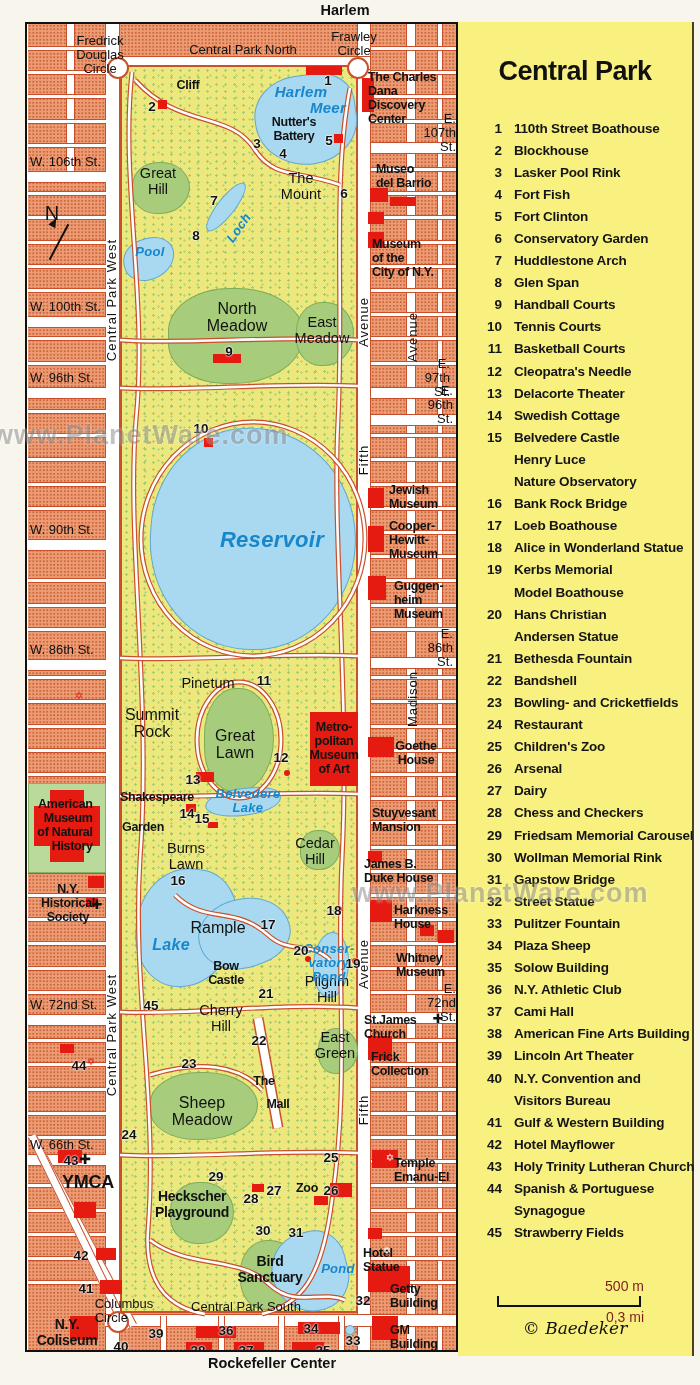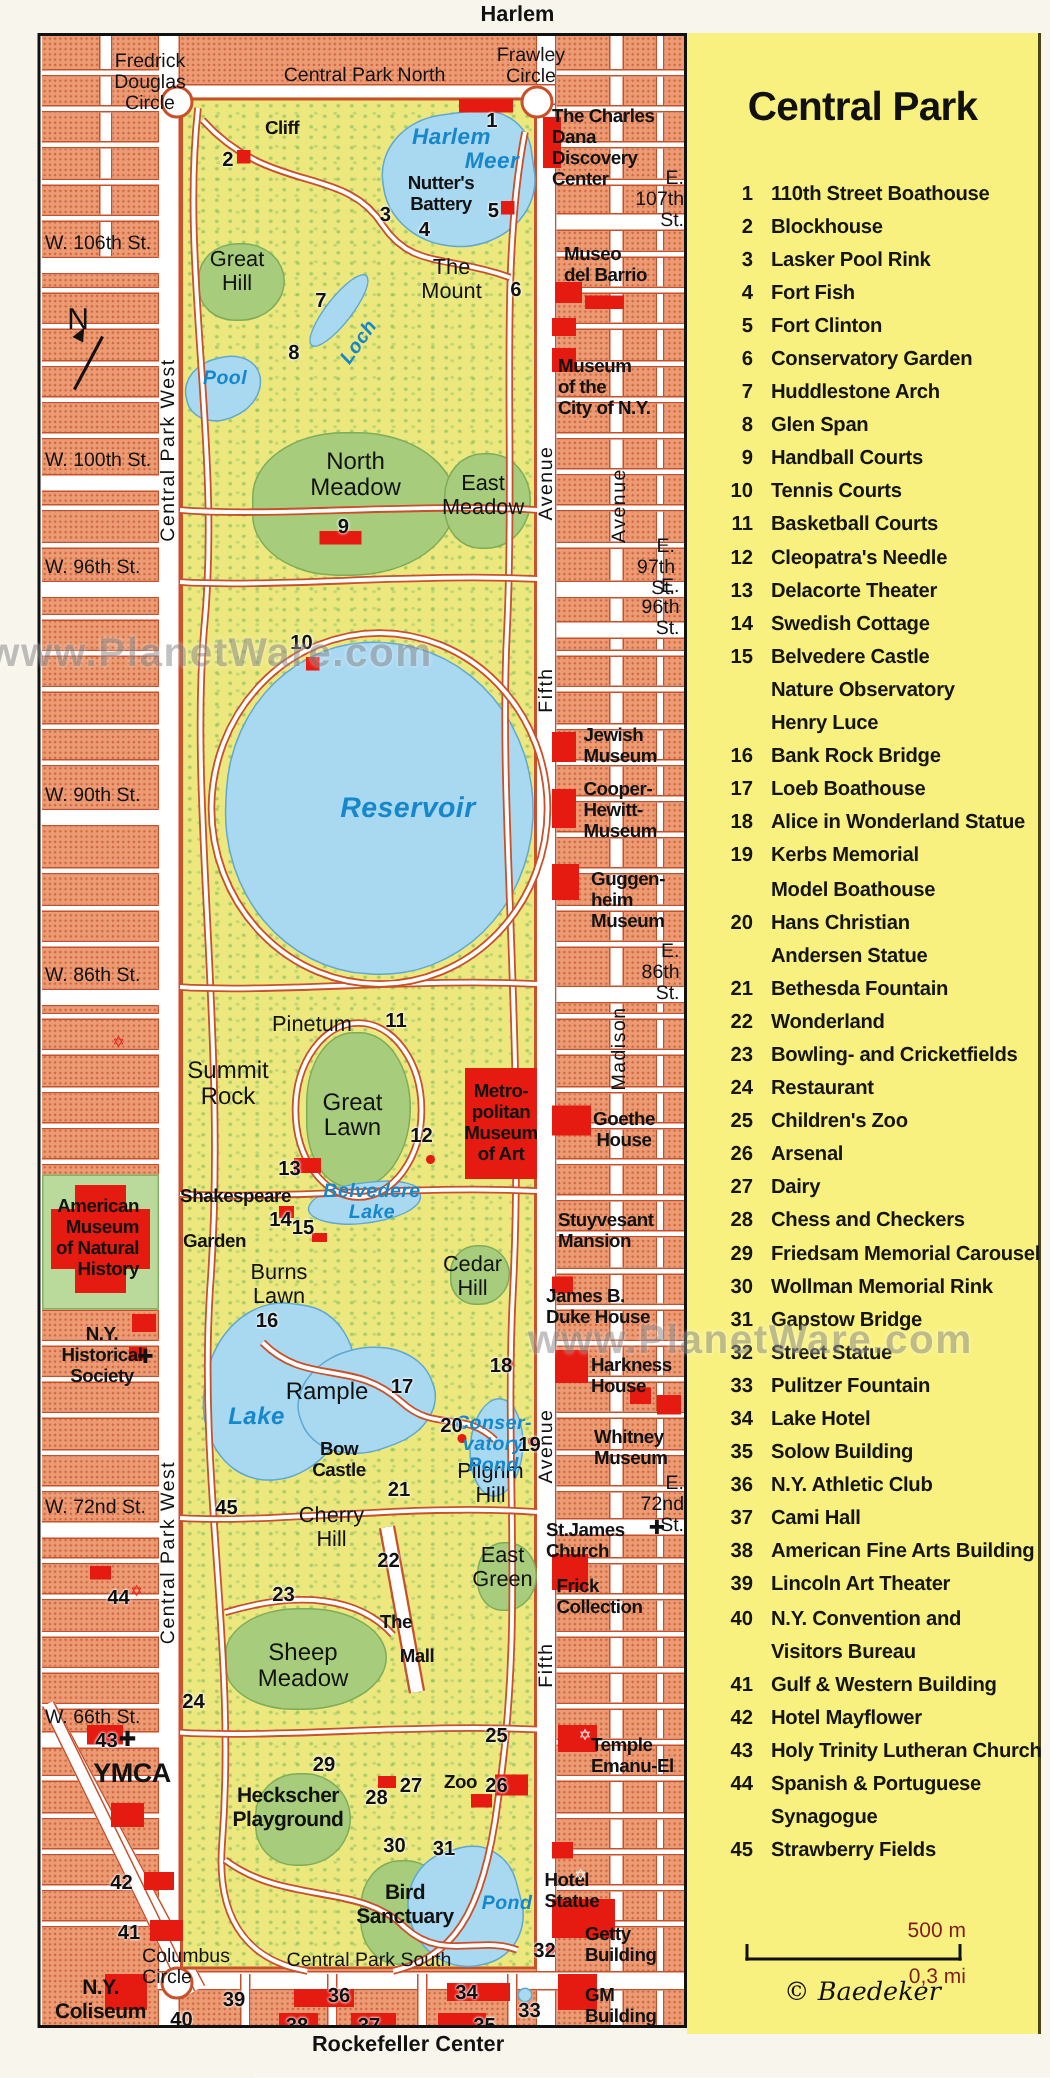--- a/index.html
+++ b/index.html
@@ -406,21 +406,21 @@
       <div class="lbl lm-lbl" style="left: 251px; top: 1080px; transform: translate(-50%, -50%); text-align: center;">Mall</div>
       <div class="lbl lm-lbl" style="left: 280px; top: 1164px; transform: translate(-50%, -50%); text-align: center;">Zoo</div>
       <div class="lbl lm-lbl" style="left: 165px; top: 1181px; font-size: 14px; transform: translate(-50%, -50%); text-align: center;">Heckscher
 Playground</div>
       <div class="lbl lm-lbl" style="left: 243px; top: 1246px; font-size: 14px; transform: translate(-50%, -50%); text-align: center;">Bird
 Sanctuary</div>
       <div class="lbl water-lbl" style="left: 274px; top: 68px; font-size: 15px; transform: translate(-50%, -50%); text-align: center;">Harlem</div>
       <div class="lbl water-lbl" style="left: 301px; top: 84px; font-size: 15px; transform: translate(-50%, -50%); text-align: center;">Meer</div>
       <div class="lbl water-lbl" style="left: 123px; top: 228px; transform: translate(-50%, -50%); text-align: center;">Pool</div>
       <div class="lbl water-lbl" style="left: 212px; top: 204px; transform: translate(-50%, -50%) rotate(-55deg); text-align: center;">Loch</div>
-      <div class="lbl water-lbl" style="left: 245px; top: 516px; font-size: 19px; transform: translate(-50%, -50%); text-align: center;">Reservoir</div>
+      <div class="lbl water-lbl" style="left: 245px; top: 516px; font-size: 22px; transform: translate(-50%, -50%); text-align: center;">Reservoir</div>
       <div class="lbl water-lbl" style="left: 221px; top: 777px; transform: translate(-50%, -50%); text-align: center;">Belvedere
 Lake</div>
       <div class="lbl water-lbl" style="left: 144px; top: 921px; font-size: 16px; transform: translate(-50%, -50%); text-align: center;">Lake</div>
       <div class="lbl water-lbl" style="left: 302px; top: 939px; transform: translate(-50%, -50%); text-align: center;">Conser-
 vatory
 Pond</div>
       <div class="lbl water-lbl" style="left: 311px; top: 1245px; transform: translate(-50%, -50%); text-align: center;">Pond</div>
       <div class="lbl v-lbl" style="left: 85px; top: 276px; transform: translate(-50%, -50%) rotate(-90deg); text-align: center;">Central Park West</div>
       <div class="lbl v-lbl" style="left: 85px; top: 1011px; transform: translate(-50%, -50%) rotate(-90deg); text-align: center;">Central Park West</div>
       <div class="lbl v-lbl" style="left: 337px; top: 298px; transform: translate(-50%, -50%) rotate(-90deg); text-align: center;">Avenue</div>
@@ -541,25 +541,25 @@
         <div class="lg-line">
           <span class="lg-num">14</span>
           <span class="lg-txt">Swedish Cottage</span>
         </div>
         <div class="lg-line">
           <span class="lg-num">15</span>
           <span class="lg-txt">Belvedere Castle</span>
         </div>
         <div class="lg-line">
           <span class="lg-num"></span>
+          <span class="lg-txt">Henry Luce</span>
+        </div>
+        <div class="lg-line">
+          <span class="lg-num"></span>
           <span class="lg-txt">Nature Observatory</span>
-        </div>
-        <div class="lg-line">
-          <span class="lg-num"></span>
-          <span class="lg-txt">Henry Luce</span>
         </div>
         <div class="lg-line">
           <span class="lg-num">16</span>
           <span class="lg-txt">Bank Rock Bridge</span>
         </div>
         <div class="lg-line">
           <span class="lg-num">17</span>
           <span class="lg-txt">Loeb Boathouse</span>
         </div>
         <div class="lg-line">
@@ -581,21 +581,21 @@
         <div class="lg-line">
           <span class="lg-num"></span>
           <span class="lg-txt">Andersen Statue</span>
         </div>
         <div class="lg-line">
           <span class="lg-num">21</span>
           <span class="lg-txt">Bethesda Fountain</span>
         </div>
         <div class="lg-line">
           <span class="lg-num">22</span>
-          <span class="lg-txt">Wonderland</span>
+          <span class="lg-txt">Bandshell</span>
         </div>
         <div class="lg-line">
           <span class="lg-num">23</span>
           <span class="lg-txt">Bowling- and Cricketfields</span>
         </div>
         <div class="lg-line">
           <span class="lg-num">24</span>
           <span class="lg-txt">Restaurant</span>
         </div>
         <div class="lg-line">
@@ -629,21 +629,21 @@
         <div class="lg-line">
           <span class="lg-num">32</span>
           <span class="lg-txt">Street Statue</span>
         </div>
         <div class="lg-line">
           <span class="lg-num">33</span>
           <span class="lg-txt">Pulitzer Fountain</span>
         </div>
         <div class="lg-line">
           <span class="lg-num">34</span>
-          <span class="lg-txt">Lake Hotel</span>
+          <span class="lg-txt">Plaza Sheep</span>
         </div>
         <div class="lg-line">
           <span class="lg-num">35</span>
           <span class="lg-txt">Solow Building</span>
         </div>
         <div class="lg-line">
           <span class="lg-num">36</span>
           <span class="lg-txt">N.Y. Athletic Club</span>
         </div>
         <div class="lg-line">

